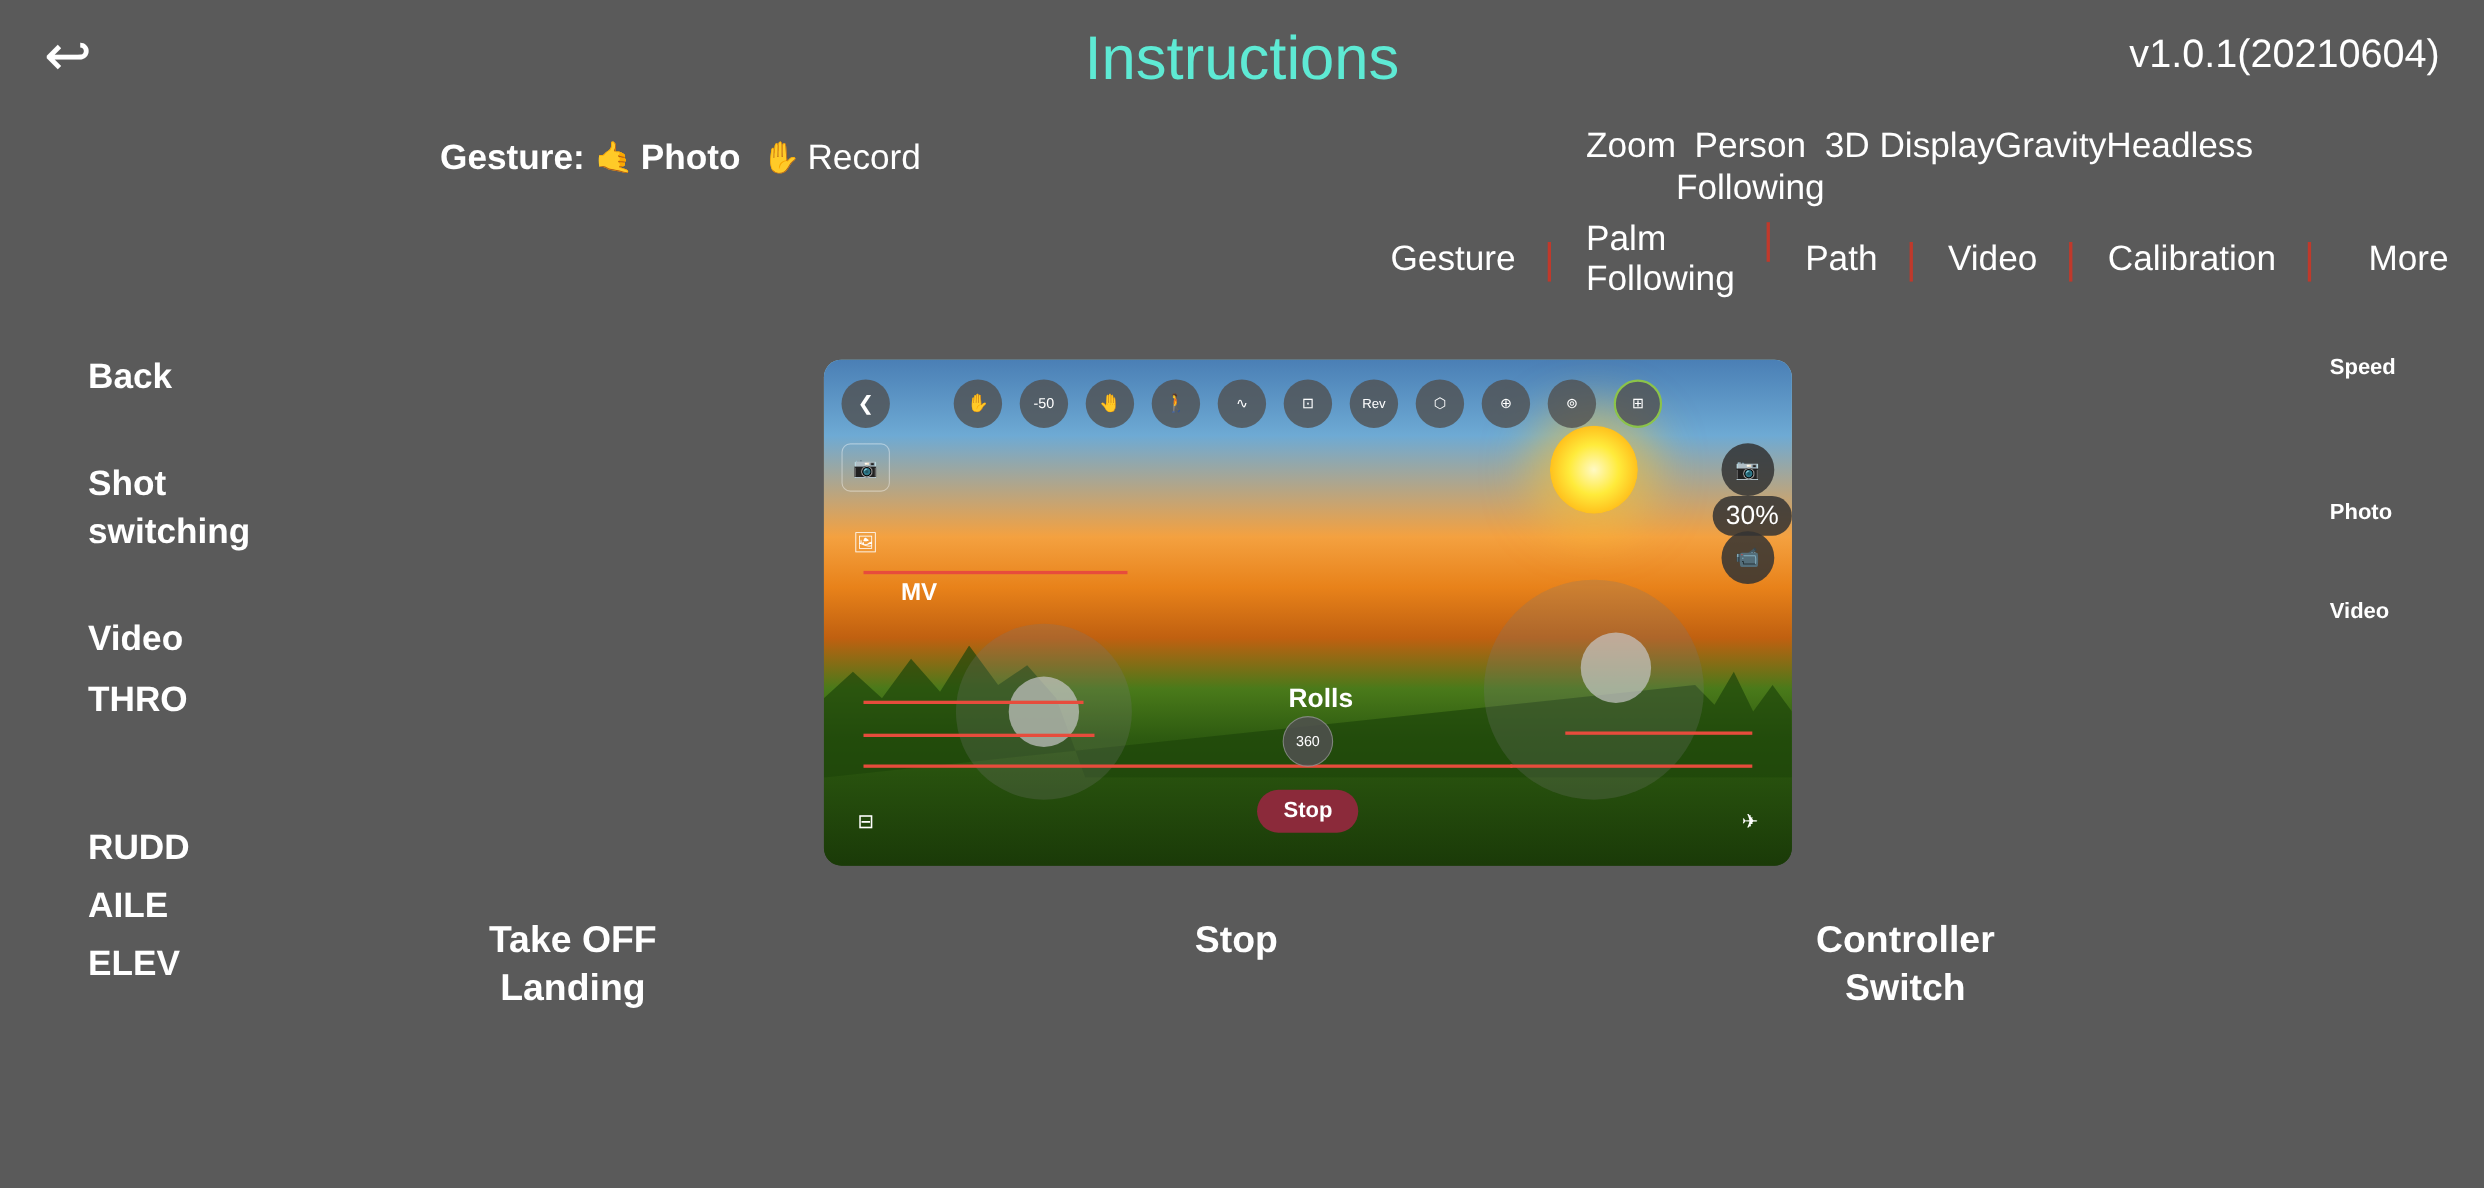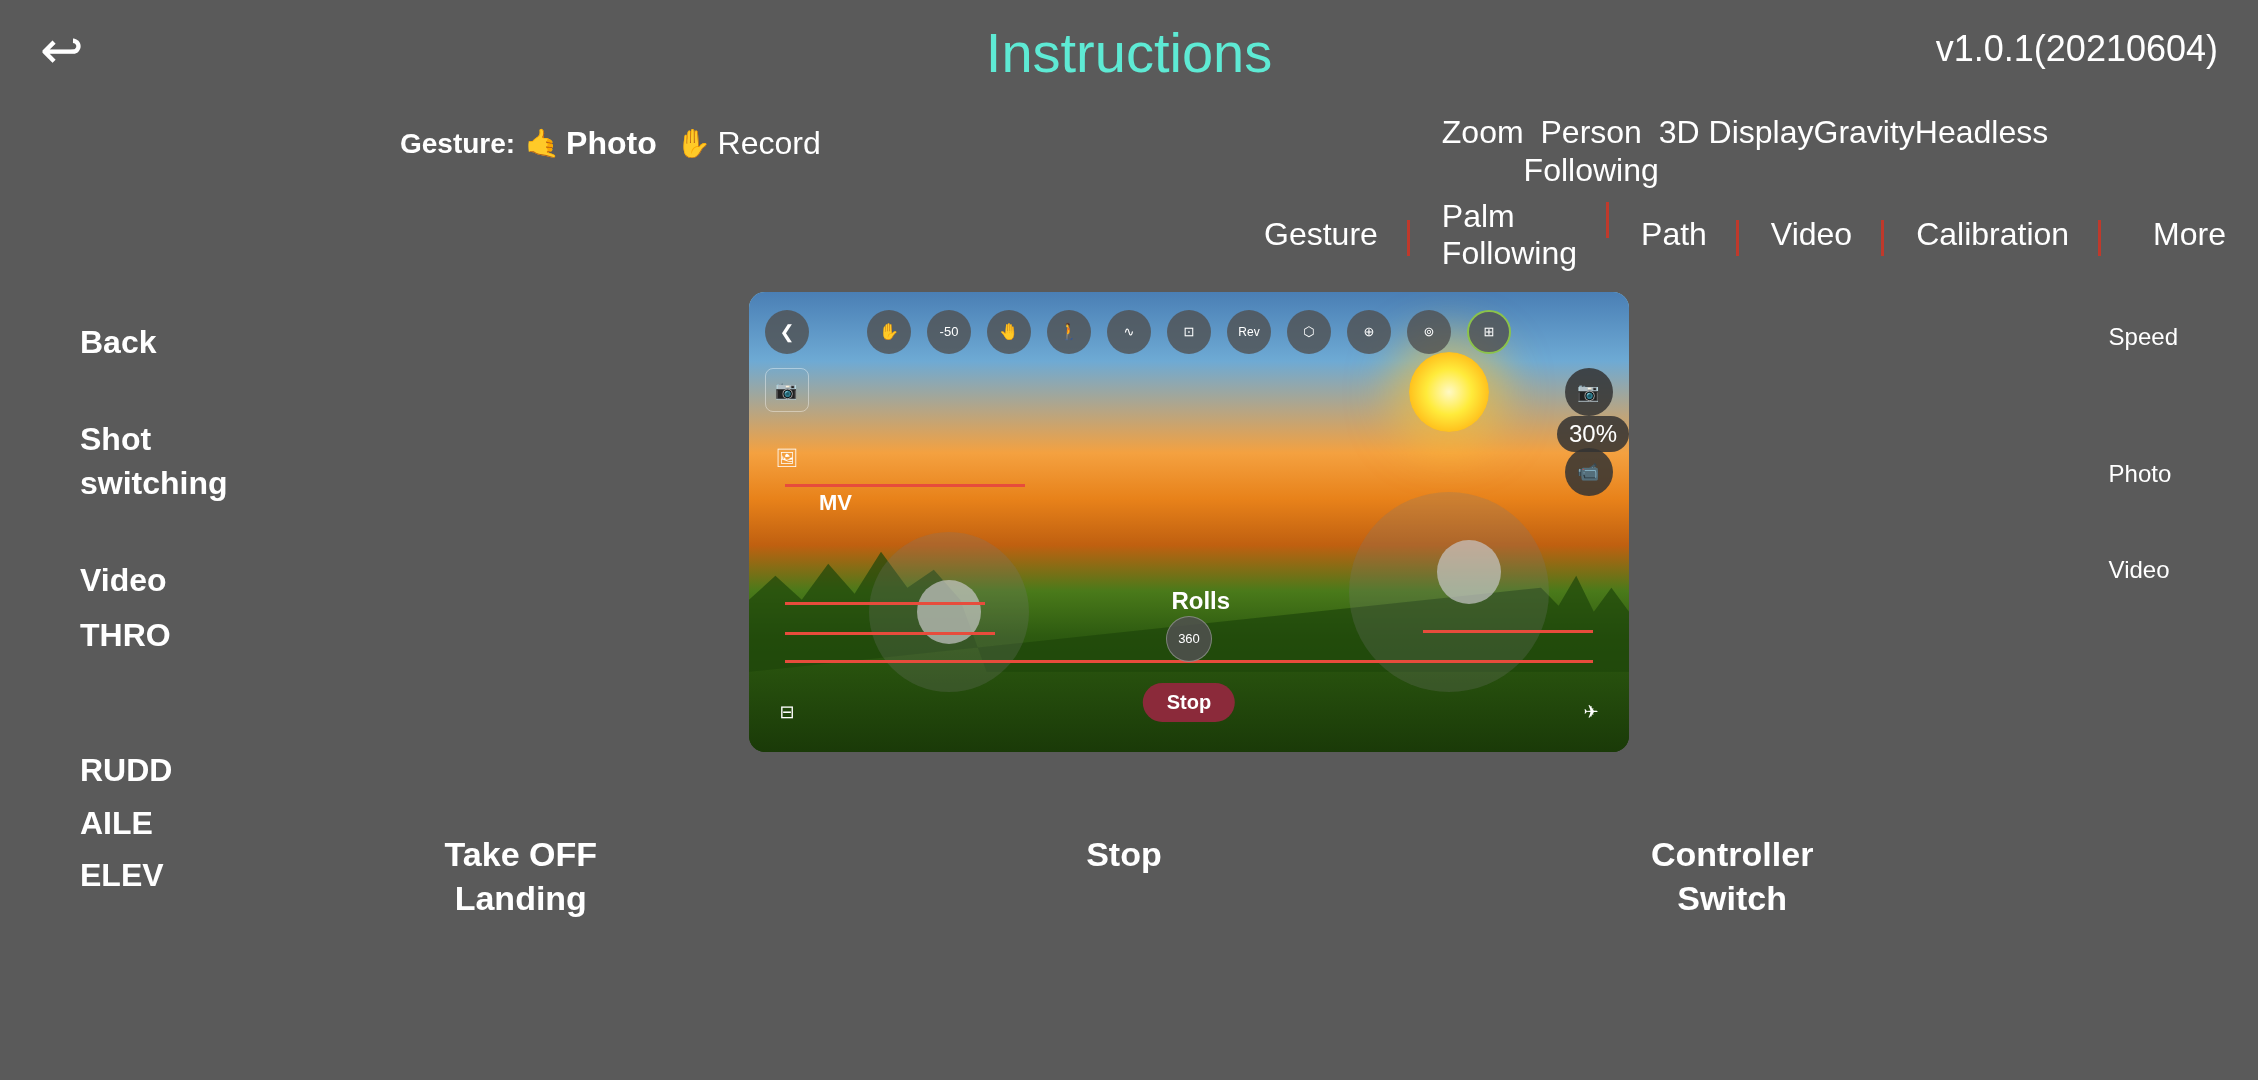--- a/index.html
+++ b/index.html
@@ -85,34 +85,34 @@
       top: 4px;
       height: 36px;
       width: 3px;
       background: #c0392b;
     }
     .second-label-item:last-child::after { display: none; }
 
     
     .main-area {
       display: flex;
-      align-items: flex-start;
+      align-items: center;
       justify-content: center;
       margin-top: 16px;
       position: relative;
     }
     .left-label {
       font-size: 32px;
       font-weight: bold;
       line-height: 1.4;
       text-align: right;
     }
     .right-label {
-      font-size: 24px;
-      font-weight: normal;
+      font-size: 20px;
+      font-weight: bold;
       line-height: 1.4;
     }
 
     
     .phone-frame {
       width: 880px;
       height: 460px;
       border-radius: 16px;
       overflow: hidden;
       position: relative;
@@ -406,21 +406,21 @@
 <div class="header">
   <div class="back-btn">↩</div>
   <div class="title">Instructions</div>
   <div class="version">v1.0.1(20210604)</div>
 </div>
 
 <div style="display:flex; align-items:flex-start; margin-top:0; padding-left:0;">
 
   <div style="margin-left:200px; margin-top:10px; min-width:380px;">
     <div class="gesture-row">
-      <span style="font-size:28px;font-weight:bold;margin-right:10px;">Gesture:</span>
+      <span style="font-size:32px;font-weight:bold;margin-right:10px;">Gesture:</span>
       <span class="hand-icon">🤙</span>
       <span style="font-size:32px;font-weight:bold;margin-right:20px;">Photo</span>
       <span class="hand-icon">✋</span>
       <span style="font-size:32px;font-weight:normal;">Record</span>
     </div>
   </div>
 
   <div class="labels-area" style="flex:1;">
     <div class="top-labels">
       <div class="top-label-item">

